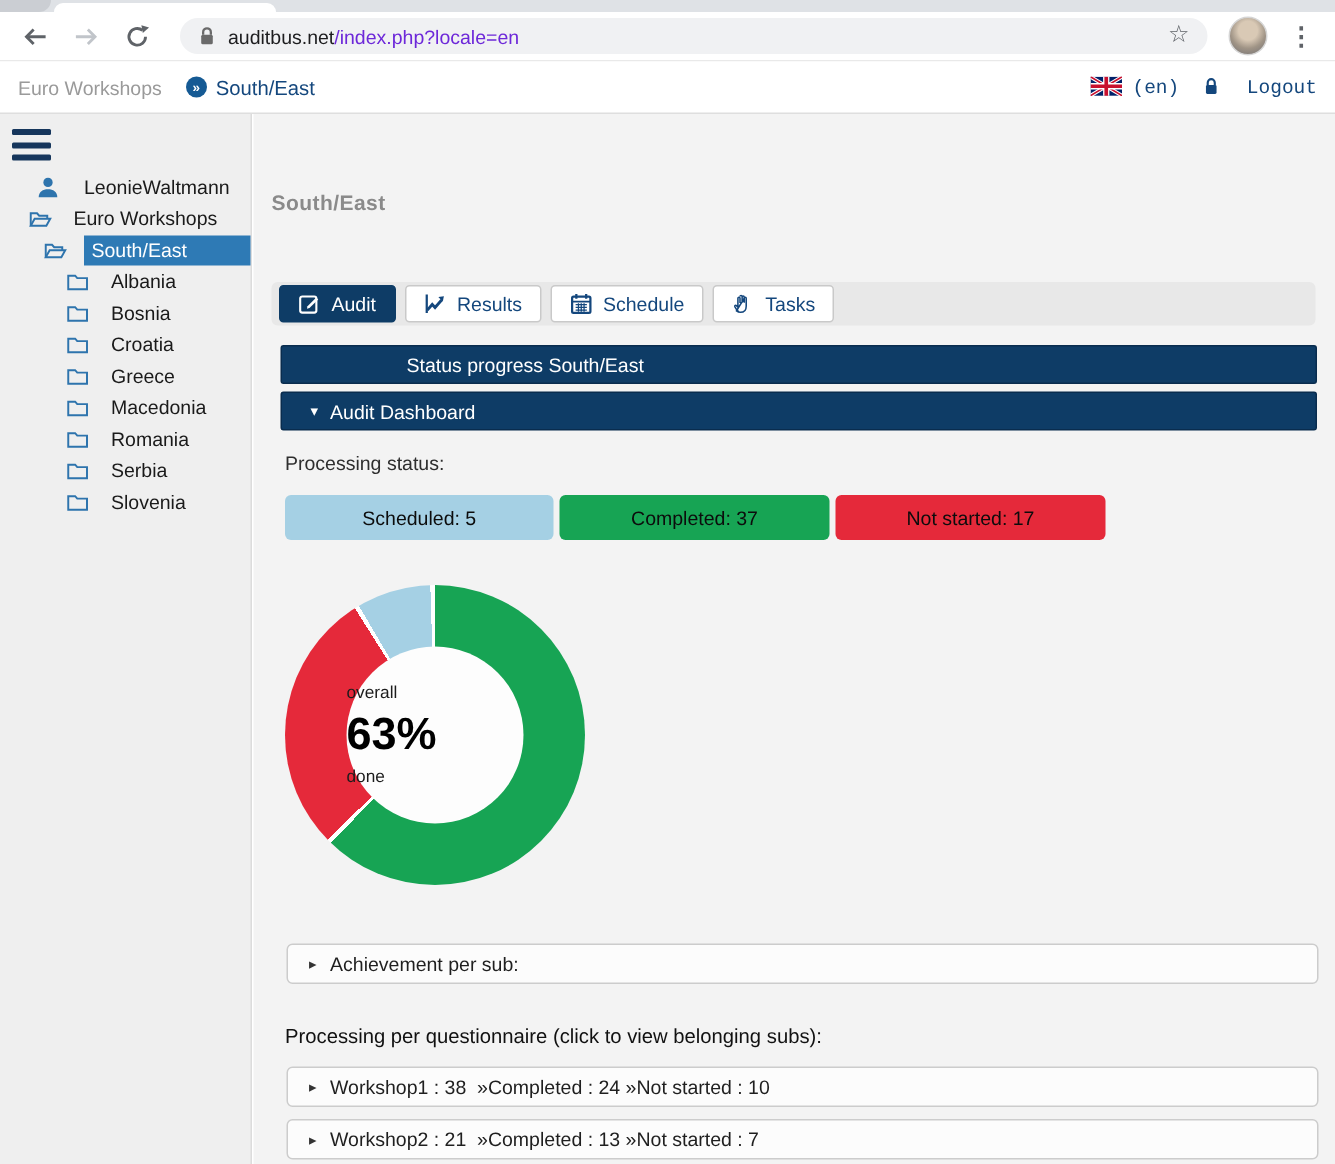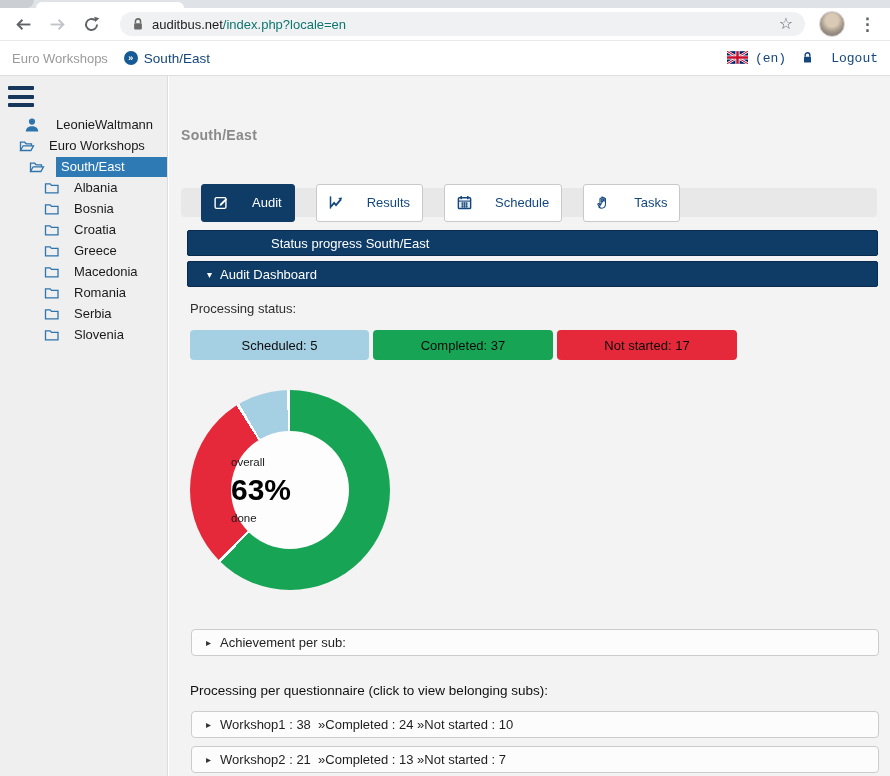--- a/index.html
+++ b/index.html
@@ -9,21 +9,21 @@
 
   
   .tabstrip { position:absolute; left:0; top:0; width:890px; height:8px; background:#dfe2e6; }
   .win-tab-ghost { position:absolute; left:0; top:0; width:34px; height:8px; background:#cbced3; border-radius:0 0 8px 0; }
   .win-tab-active { position:absolute; left:36px; top:2px; width:148px; height:6px; background:#fff; border-radius:8px 8px 0 0; }
   .toolbar { position:absolute; left:0; top:8px; width:890px; height:33px; background:#fff; display:flex; align-items:center; padding:0 10px; border-bottom:1px solid #e9e9e9; }
   .nav-btn { width:26px; height:26px; display:flex; align-items:center; justify-content:center; margin-right:8px; }
   .omnibox { flex:1; height:24px; margin:0 10px 0 8px; background:#f0f1f3; border-radius:12px; display:flex; align-items:center; padding:0 12px; }
   .omnibox .url { font-size:13px; margin-left:8px; white-space:nowrap; overflow:hidden; }
   .url-host { color:#1d1d1f; }
-  .url-path { color:#0f766e; }
+  .url-path { color:#6d28d9; }
   .star-glyph { margin-left:auto; font-size:16px; color:#5f6368; line-height:1; }
   .avatar { width:26px; height:26px; border-radius:50%; margin:0 10px 0 4px;
             background: radial-gradient(circle at 50% 35%, #d9c9b5 0 32%, #a09486 60%, #6f6e72 100%);
             border:1px solid #d5d5d5; }
   .menu-dots { font-size:17px; color:#5f6368; font-weight:bold; line-height:1; padding:0 4px; }
 
   
   .app-header { position:absolute; left:0; top:41px; width:890px; height:35px; background:#fff; border-bottom:1px solid #dedede; display:flex; align-items:center; padding:0 12px; }
   .bc-root { color:#9a9a9a; font-size:13px; }
   .bc-circle { width:14px; height:14px; border-radius:50%; background:#155a94; color:#fff; font-size:9px; font-weight:bold;
@@ -45,21 +45,21 @@
   .ind-0 { padding-left:24px; }  .ind-0 svg { margin-right:16px; }
   .ind-1 { padding-left:18px; } .ind-1 svg { margin-right:13px; }
   .ind-2 { padding-left:28px; } .ind-2 svg { margin-right:10px; }
   .ind-3 { padding-left:44px; } .ind-3 svg { margin-right:14px; }
   .sel-label { flex:1; background:#2e7ab5; color:#fff; padding:2px 6px 3px 5px; }
 
   
   .main { position:absolute; left:169px; top:76px; width:721px; height:700px; background:#f3f3f3; }
   .page-title { position:absolute; left:12px; top:51px; font-size:14px; font-weight:bold; color:#8a8a8a; letter-spacing:.3px; }
   .tabbar { position:absolute; left:12px; top:112px; width:696px; height:29px; background:#e8e8e8; border-radius:4px; display:flex; align-items:center; padding:0 5px; }
-  .tab { height:38px; display:flex; align-items:center; justify-content:center; gap:23px; background:#fff; border:1px solid #c9c9c9; border-radius:3px; color:#14477d; font-size:13px; margin-right:6px; padding:0 12px;margin-left:15px; }
+  .tab { height:25px; display:flex; align-items:center; justify-content:center; gap:7px; background:#fff; border:1px solid #c9c9c9; border-radius:3px; color:#14477d; font-size:13px; margin-right:6px; padding:0 12px; }
   .tab svg { display:block; }
   .tab.active { background:#0e3c66; border-color:#0e3c66; color:#fff; }
   .panel-bar { position:absolute; left:18px; width:691px; height:26px; background:#0e3c66; border:1px solid #092c4e; border-radius:2px; color:#fff; font-size:13px; display:flex; align-items:center;padding-left:28px; }
   .panel-bar.first { top:154px; } .panel-bar.first span { padding-left:55px; }
   .panel-bar.second { top:185px; padding-left:19px; }
   .caret-down { font-size:10px; margin-right:8px; }
   .proc-label { position:absolute; left:21px; top:225px; font-size:13px; color:#2e2e2e; }
   .status-btn { position:absolute; top:254px; height:30px; border-radius:4px; display:flex; align-items:center; justify-content:center; font-size:13px; color:#0c0c0c; }
   .sb-0 { left:21px; width:179px; }
   .sb-1 { left:204px; width:180px; }

